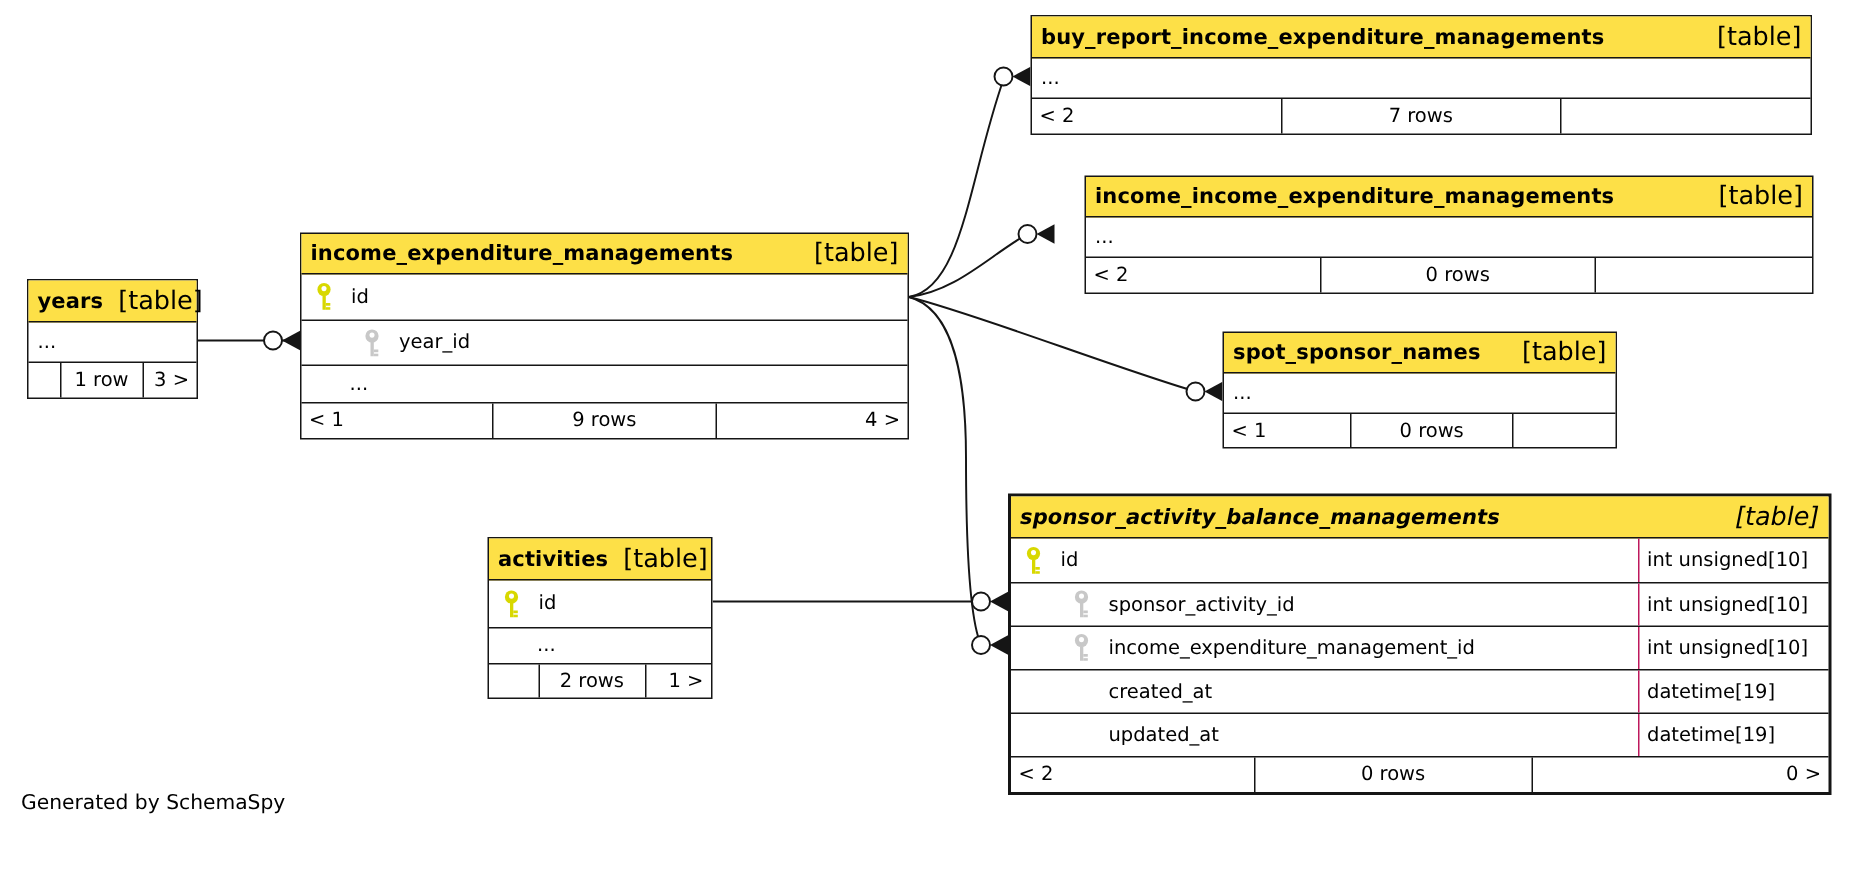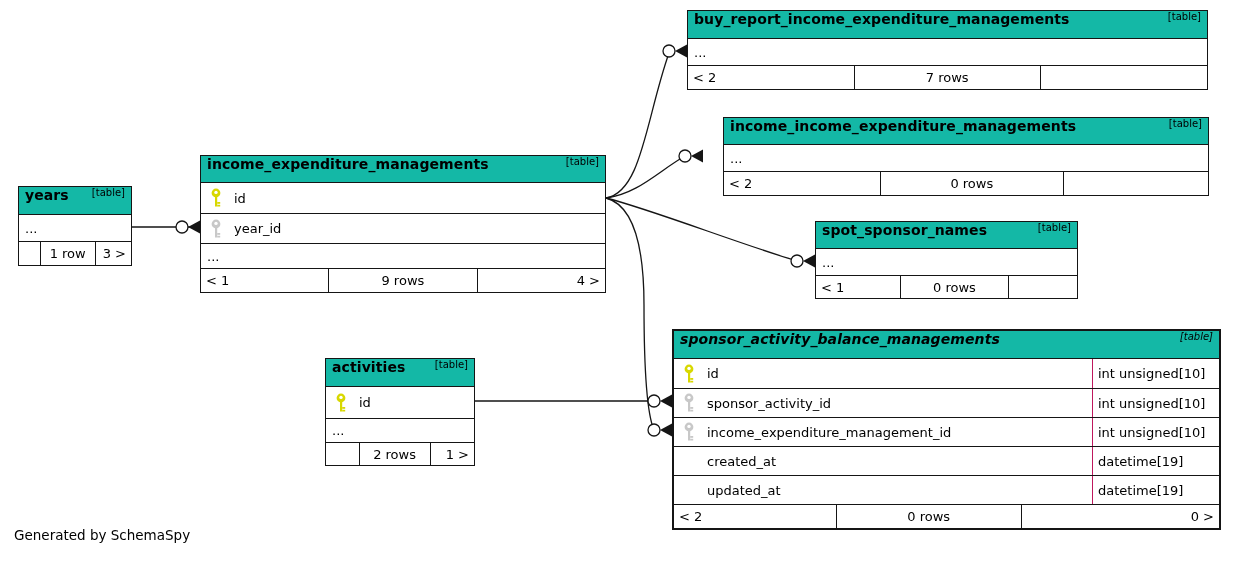--- a/index.html
+++ b/index.html
@@ -2,26 +2,26 @@
 <html><head>
 <meta charset="utf-8">
 <style>
   html,body{margin:0;padding:0;background:#ffffff;}
   #canvas{position:relative;width:1239px;height:587px;background:#ffffff;
           font-family:"DejaVu Sans","Liberation Sans",sans-serif;color:#000;overflow:hidden;}
   #edges{position:absolute;left:0;top:0;width:1239px;height:587px;}
   #tables{position:absolute;left:0;top:0;width:1239px;height:587px;}
   .entity{position:absolute;background:#ffffff;border:1px solid #151515;box-sizing:border-box;}
   .entity.emphasized{border-width:2.5px;}
-  .hdr{display:flex;justify-content:space-between;align-items:flex-start;
-       background:#14b8a6;padding:0 6px;box-sizing:border-box;border-bottom:1px solid #151515;}
+  .hdr{display:flex;justify-content:space-between;align-items:center;
+       background:#fde047;padding:0 6px;box-sizing:border-box;border-bottom:1px solid #151515;}
   .hdr .tname{font-weight:bold;font-size:14px;letter-spacing:0.1px;}
-  .hdr .ttag{font-size:10px;margin-left:10px;white-space:nowrap;}
+  .hdr .ttag{font-size:17px;margin-left:10px;white-space:nowrap;}
   .row{display:flex;align-items:center;box-sizing:border-box;font-size:13px;}
-  .row + .row{border-top:1px solid #151515;}
+  .row + .row{border-top:1px solid #151515;padding-left:32px;}
   .colrow .iconslot{width:20px;margin-left:9px;display:flex;align-items:center;justify-content:flex-start;flex:0 0 auto;}
   .colrow .cname{margin-left:4px;white-space:nowrap;}
   .colrow .ctype{margin-left:auto;align-self:stretch;display:flex;align-items:center;
                  border-left:1px solid #be185d;box-sizing:border-box;padding-left:5px;font-size:13px;white-space:nowrap;}
   .ellrow{padding-left:6px;}
   .foot{display:grid;box-sizing:border-box;border-top:1px solid #151515;font-size:13px;}
   .foot .fcell{display:flex;align-items:center;box-sizing:border-box;padding:0 5px;white-space:nowrap;}
   .foot .fcell.c2,.foot .fcell.c3{border-left:1px solid #151515;}
   .foot .fcell.c1{justify-content:flex-start;}
   .foot .fcell.c2{justify-content:center;}

